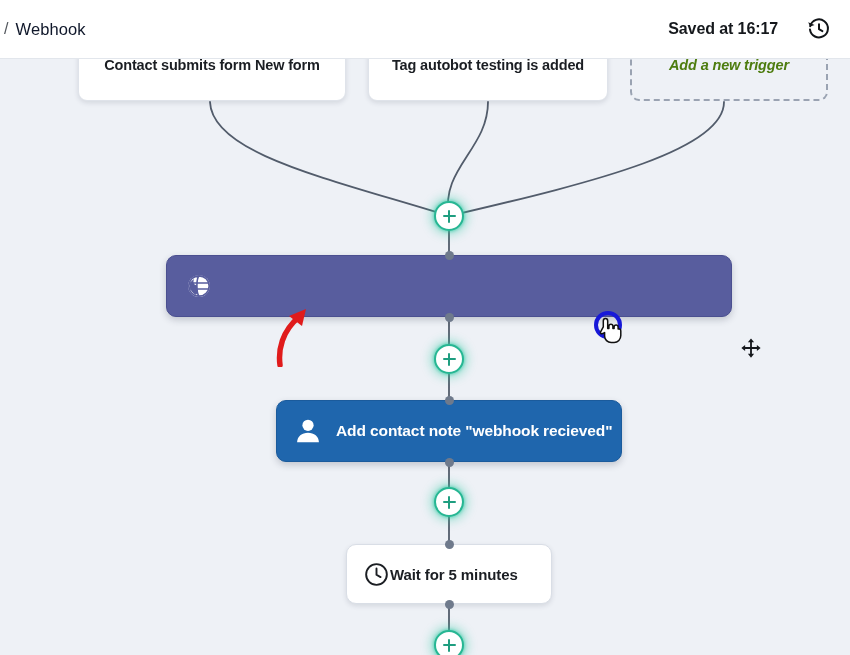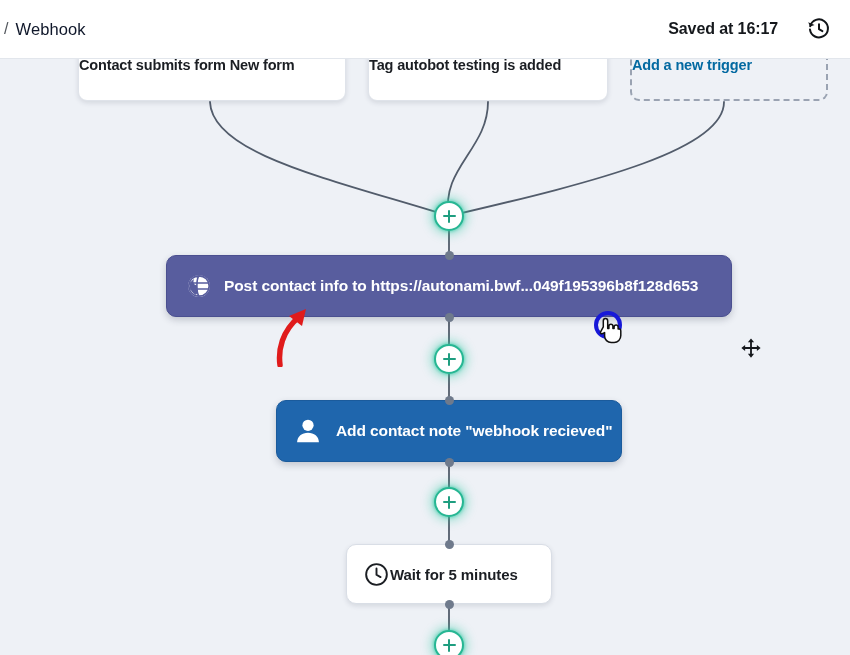--- a/index.html
+++ b/index.html
@@ -85,37 +85,37 @@
 
   
   .trigger-card {
     position: absolute;
     background: #ffffff;
     border: 1px solid #dfe3ea;
     border-radius: 9px;
     box-shadow: 0 2px 5px rgba(40,50,70,.13);
     display: flex;
     align-items: center;
-    justify-content: flex-start;
+    justify-content: center;
     z-index: 6;
     cursor: pointer;
   }
   .trigger-card .label {
     font-size: 14.5px;
     font-weight: 700;
     color: #1b1e23;
     white-space: nowrap;
     letter-spacing: -.15px;
   }
   .trigger-card.dashed {
     background: transparent;
     border: 2px dashed #9aa3b2;
     box-shadow: none;
   }
-  .trigger-card.dashed .label { color: #0369a1; }
+  .trigger-card.dashed .label { color: #4d7c0f; font-style: italic; }
 
   #trigger-1 { left: 78px;  top: -31px; width: 268px; height: 73px; }
   #trigger-2 { left: 368px; top: -31px; width: 240px; height: 73px; }
   #trigger-3 { left: 630px; top: -31px; width: 198px; height: 73px; }
 
   
   .plus-node {
     position: absolute;
     width: 30px; height: 30px;
     border-radius: 50%;
@@ -318,21 +318,20 @@
         <svg width="26" height="26" viewBox="0 0 24 24">
           <circle cx="12" cy="12" r="10" fill="#ffffff"></circle>
           <path d="M12 2.6 A9.4 9.4 0 0 0 12 21.4 A9.4 9.4 0 0 0 12 2.6 Z
                    M12 2.6 C 9.4 5.6, 9.4 18.4, 12 21.4
                    M3.1 9.2 L 20.9 9.2 M3.1 14.8 L 20.9 14.8" fill="none" stroke="#585d9e" stroke-width="1.5"></path>
           <path d="M7.5 5.5 C 6.2 8.5, 7.2 10.6, 9.3 11.2 C 11 11.8, 9.6 14.4, 10.6 16
                    C 11.4 17.3, 10.4 19.2, 9.2 20.2 C 6 18.6, 3.4 15.2, 3.4 12
                    C 3.4 9.2, 5.2 6.6, 7.5 5.5 Z" fill="#585d9e"></path>
         </svg>
       </span>
-      <span class="node-label">Post contact info to https://autonami.bwf...049f195396b8f128d653</span>
     </div>
     <div class="node-dot" style="left:444.5px; top:253.5px;"></div>
 
     <div class="drag-handle">
       <svg width="22" height="22" viewBox="0 0 24 24" fill="#15181c">
         <path d="M12 1.5 L15.4 5.6 L13 5.6 L13 11 L18.4 11 L18.4 8.6 L22.5 12
                  L18.4 15.4 L18.4 13 L13 13 L13 18.4 L15.4 18.4 L12 22.5
                  L8.6 18.4 L11 18.4 L11 13 L5.6 13 L5.6 15.4 L1.5 12
                  L5.6 8.6 L5.6 11 L11 11 L11 5.6 L8.6 5.6 Z"></path>
       </svg>

